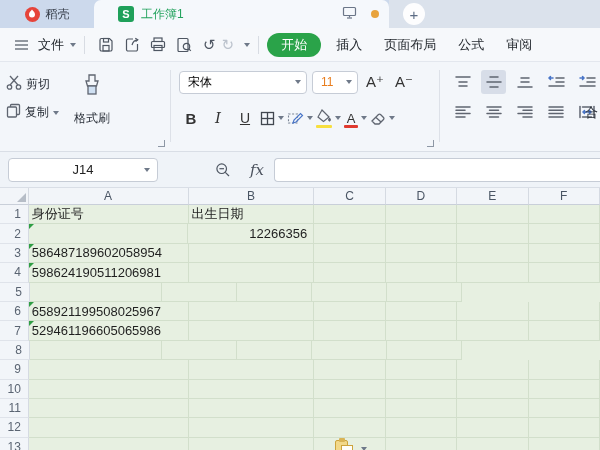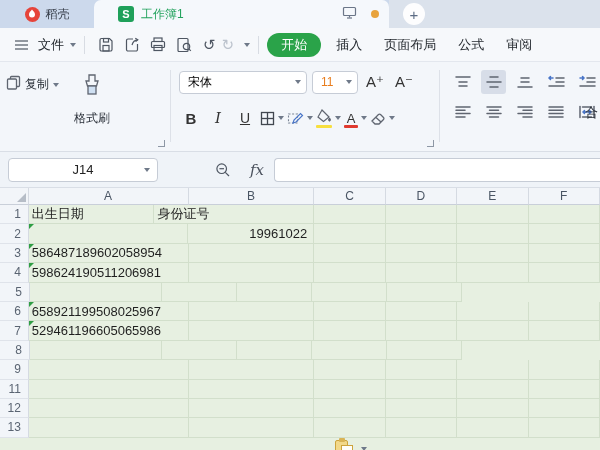--- a/index.html
+++ b/index.html
@@ -168,20 +168,31 @@
     <span class="mtab">页面布局</span>
     <span class="mtab">公式</span>
     <span class="mtab">审阅</span>
   </div>
 
   <div id="toolbar">
     <div id="grp-clip">
       <div id="cutcopy">
         <div class="mini">
           <span class="ticon">
+            <svg width="16" height="15" viewBox="0 0 16 15">
+                <line x1="4" y1="1" x2="12" y2="10"></line>
+                <line x1="12" y1="1" x2="4" y2="10"></line>
+                <circle cx="3.5" cy="12" r="2.2"></circle>
+                <circle cx="12.5" cy="12" r="2.2"></circle>
+              </svg>
+          </span>
+          <span class="tlabel">剪切</span>
+        </div>
+        <div class="mini">
+          <span class="ticon">
             <svg width="15" height="15" viewBox="0 0 15 15">
                 <rect x="1.5" y="4" width="9" height="10" rx="1"></rect>
                 <path d="M4.5 4 V2.5 a1 1 0 0 1 1-1 h7 a1 1 0 0 1 1 1 v8 a1 1 0 0 1-1 1 H11"></path>
               </svg>
           </span>
           <span class="tlabel">复制</span>
           <span class="caret"></span>
         </div>
       </div>
       <div id="fp-btn">
@@ -369,38 +380,38 @@
     <div class="hcell" style="width: 168px;">A</div>
         <div class="hcell" style="width: 132px;">B</div>
         <div class="hcell" style="width: 75px;">C</div>
         <div class="hcell" style="width: 75px;">D</div>
         <div class="hcell" style="width: 75px;">E</div>
         <div class="hcell" style="width: 75px;">F</div>
       </div>
     <div id="grid-body">
         <div class="g-row">
           <div class="rhdr">1</div>
+          <div class="cell" style="width: 168px;">
+            <span>身份证号</span>
+          </div>
           <div class="cell" style="width: 132px;">
             <span>出生日期</span>
-          </div>
-          <div class="cell" style="width: 168px;">
-            <span>身份证号</span>
           </div>
           <div class="cell" style="width: 75px;"></div>
           <div class="cell" style="width: 75px;"></div>
           <div class="cell" style="width: 75px;"></div>
           <div class="cell" style="width: 75px;"></div>
         </div>
         <div class="g-row">
           <div class="rhdr">2</div>
           <div class="cell" style="width: 168px;">
             <span class="flag"></span>
           </div>
           <div class="cell ralign" style="width: 132px;">
-            <span>19961022</span>
+            <span>12266356</span>
           </div>
           <div class="cell" style="width: 75px;"></div>
           <div class="cell" style="width: 75px;"></div>
           <div class="cell" style="width: 75px;"></div>
           <div class="cell" style="width: 75px;"></div>
         </div>
         <div class="g-row">
           <div class="rhdr">3</div>
           <div class="cell" style="width: 168px;">
             <span>586487189602058954</span>
@@ -459,20 +470,29 @@
         <div class="g-row">
           <div class="rhdr">8</div>
           <div class="cell" style="width: 132px;"></div>
           <div class="cell" style="width: 75px;"></div>
           <div class="cell" style="width: 75px;"></div>
           <div class="cell" style="width: 75px;"></div>
           <div class="cell" style="width: 75px;"></div>
         </div>
         <div class="g-row">
           <div class="rhdr">9</div>
+          <div class="cell" style="width: 168px;"></div>
+          <div class="cell" style="width: 132px;"></div>
+          <div class="cell" style="width: 75px;"></div>
+          <div class="cell" style="width: 75px;"></div>
+          <div class="cell" style="width: 75px;"></div>
+          <div class="cell" style="width: 75px;"></div>
+        </div>
+        <div class="g-row">
+          <div class="rhdr">10</div>
           <div class="cell" style="width: 168px;"></div>
           <div class="cell" style="width: 132px;"></div>
           <div class="cell" style="width: 75px;"></div>
           <div class="cell" style="width: 75px;"></div>
           <div class="cell" style="width: 75px;"></div>
           <div class="cell" style="width: 75px;"></div>
         </div>
         <div class="g-row">
           <div class="rhdr">11</div>
           <div class="cell" style="width: 168px;"></div>

